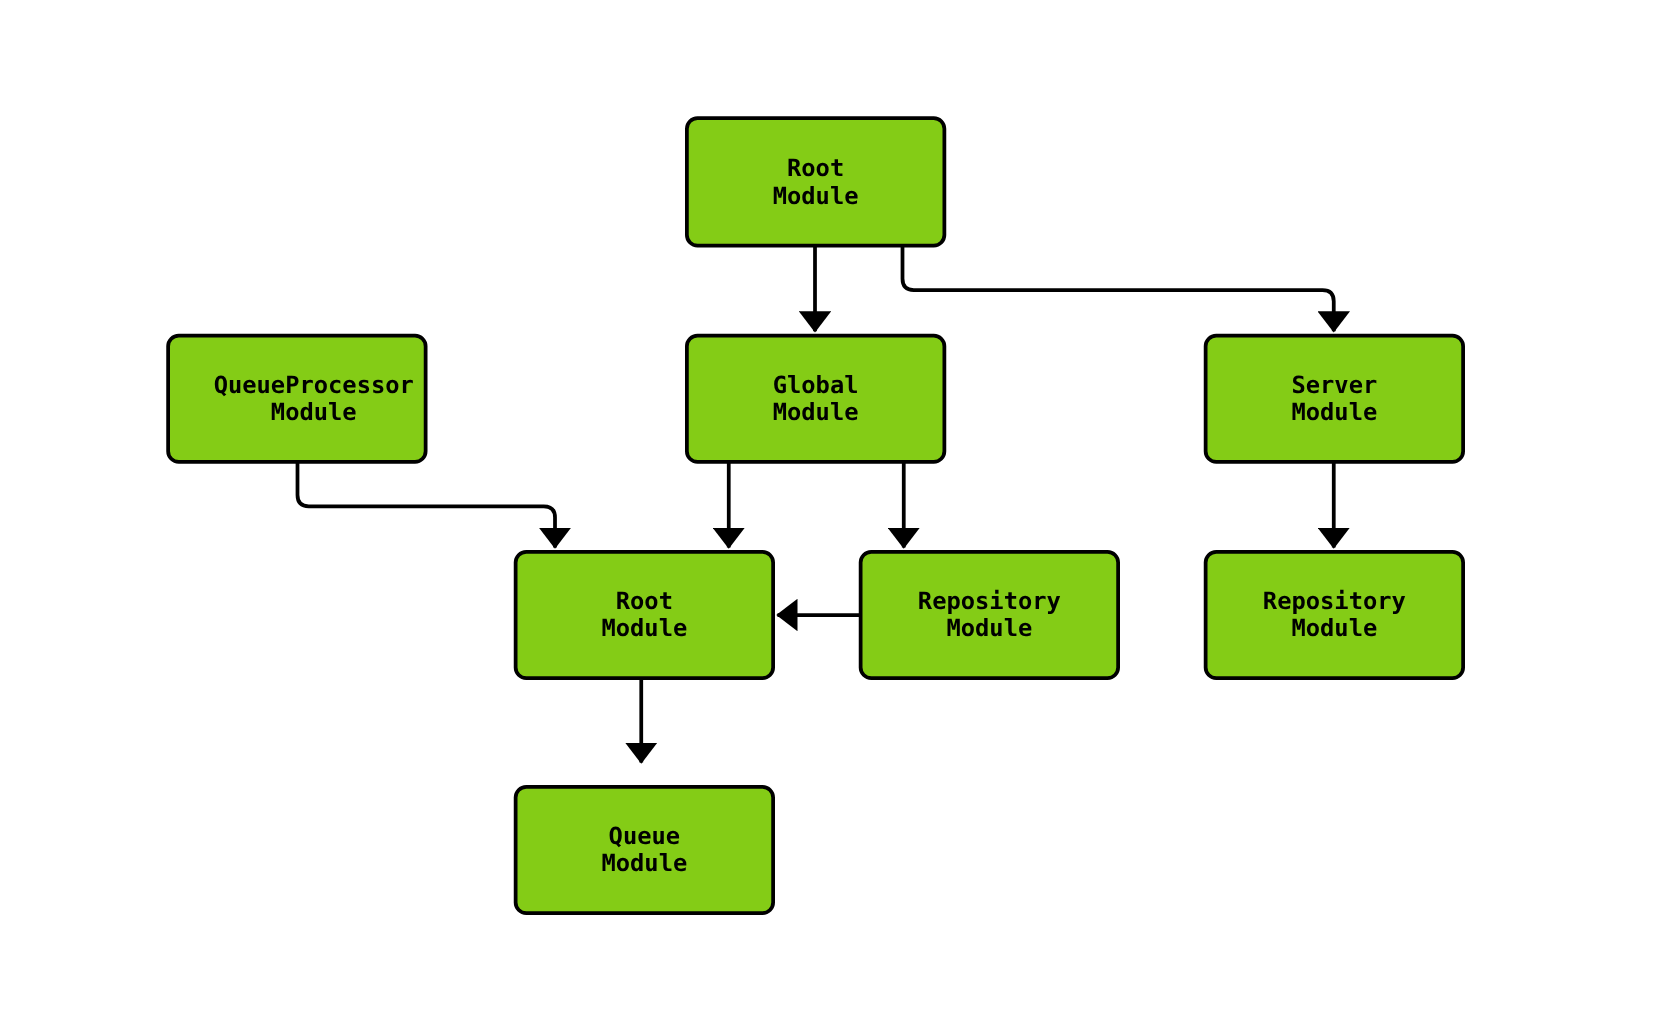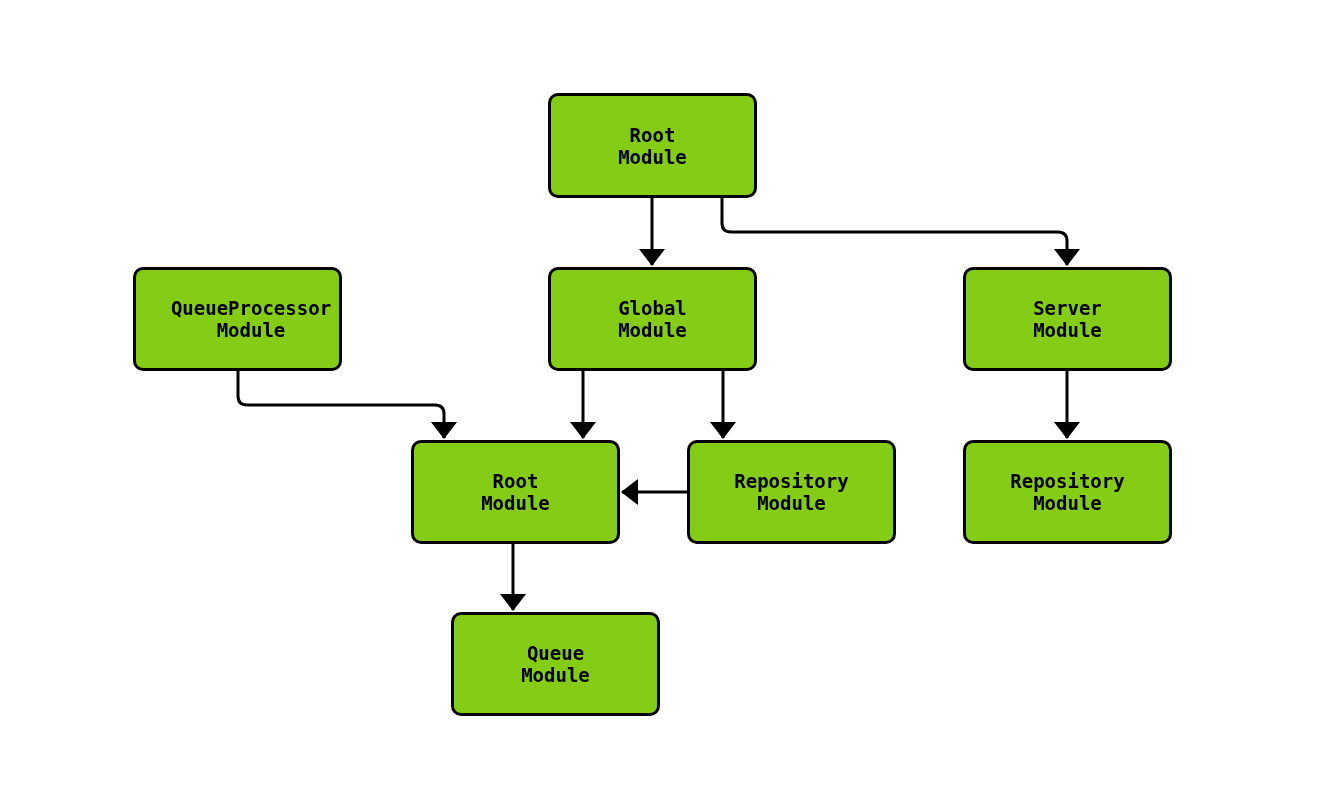--- a/index.html
+++ b/index.html
@@ -45,21 +45,21 @@
   }
   .node span { display: block; }
   
   #n-root          { left: 548px; top:  93px; height: 105px; }
   #n-queueproc     { left: 133px; top: 267px; padding-left: 27px; }
   #n-server        { left: 548px; top: 267px; }
   #n-global        { left: 963px; top: 267px; }
   #n-core          { left: 411px; top: 440px; }
   #n-endpoints     { left: 687px; top: 440px; }
   #n-repository    { left: 963px; top: 440px; }
-  #n-queue         { left: 411px; top: 612px; margin-left: 40px; }
+  #n-queue         { left: 411px; top: 628px; }
   .edge {
     fill: none;
     stroke: #000000;
     stroke-width: 3px;
   }
 </style>
 </head>
 <body>
 
 <div class="canvas">

